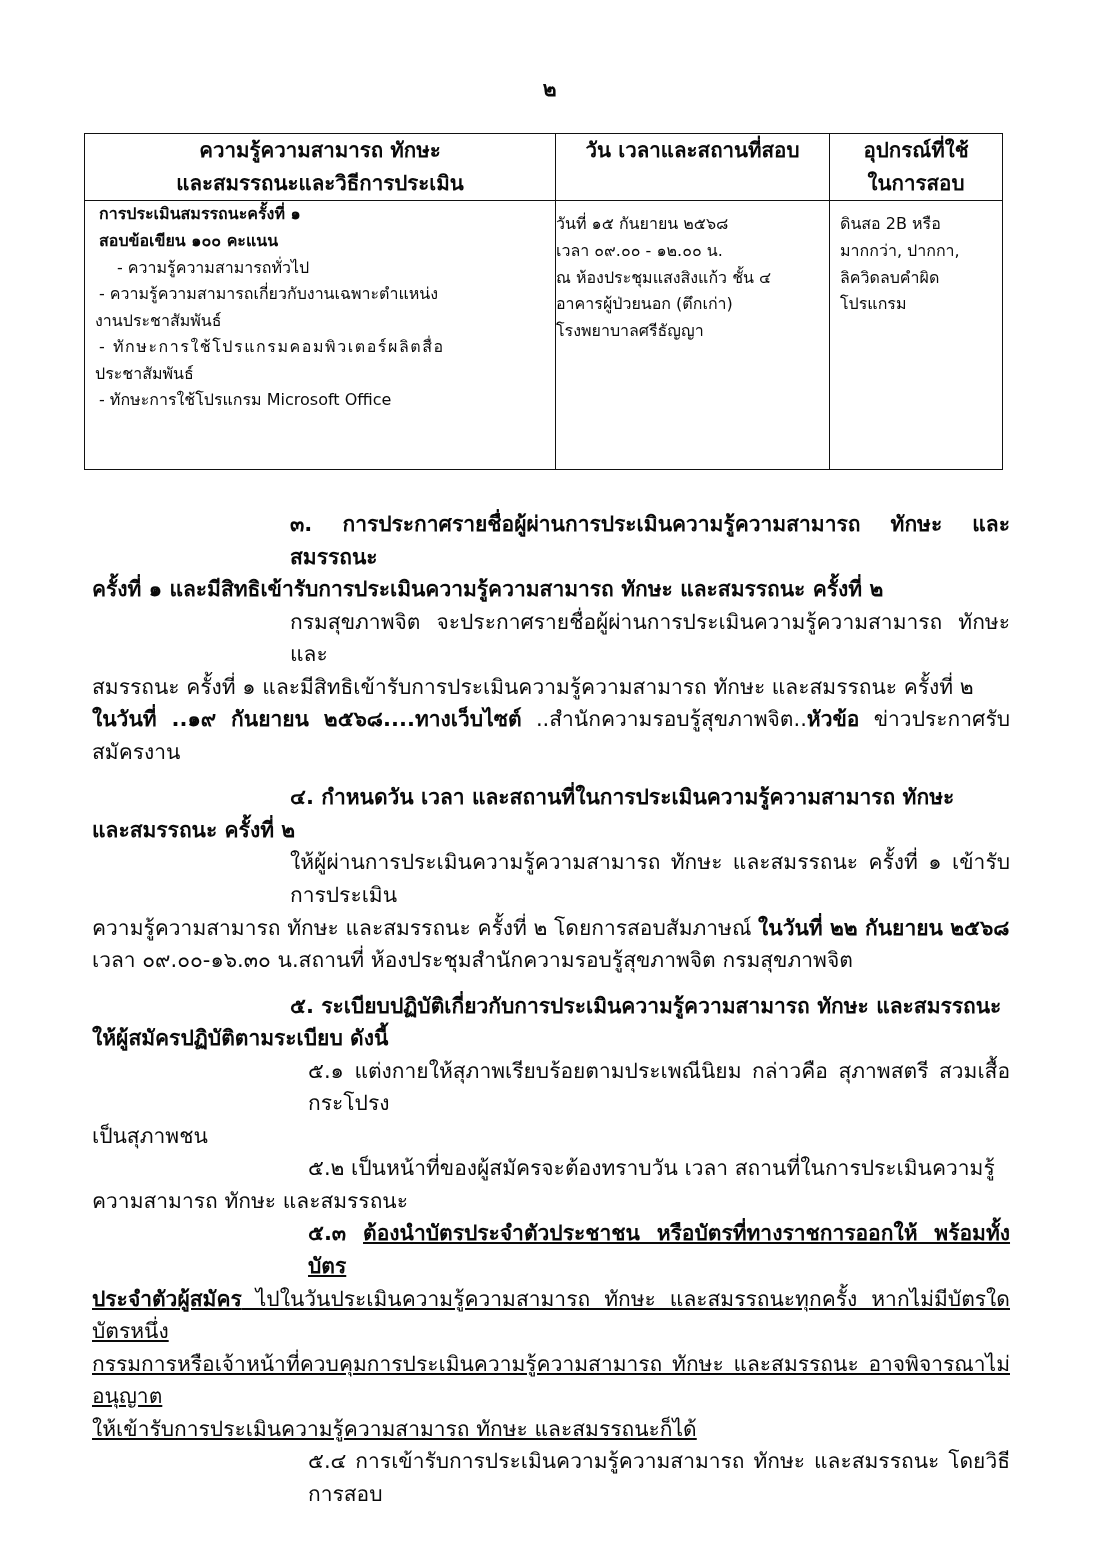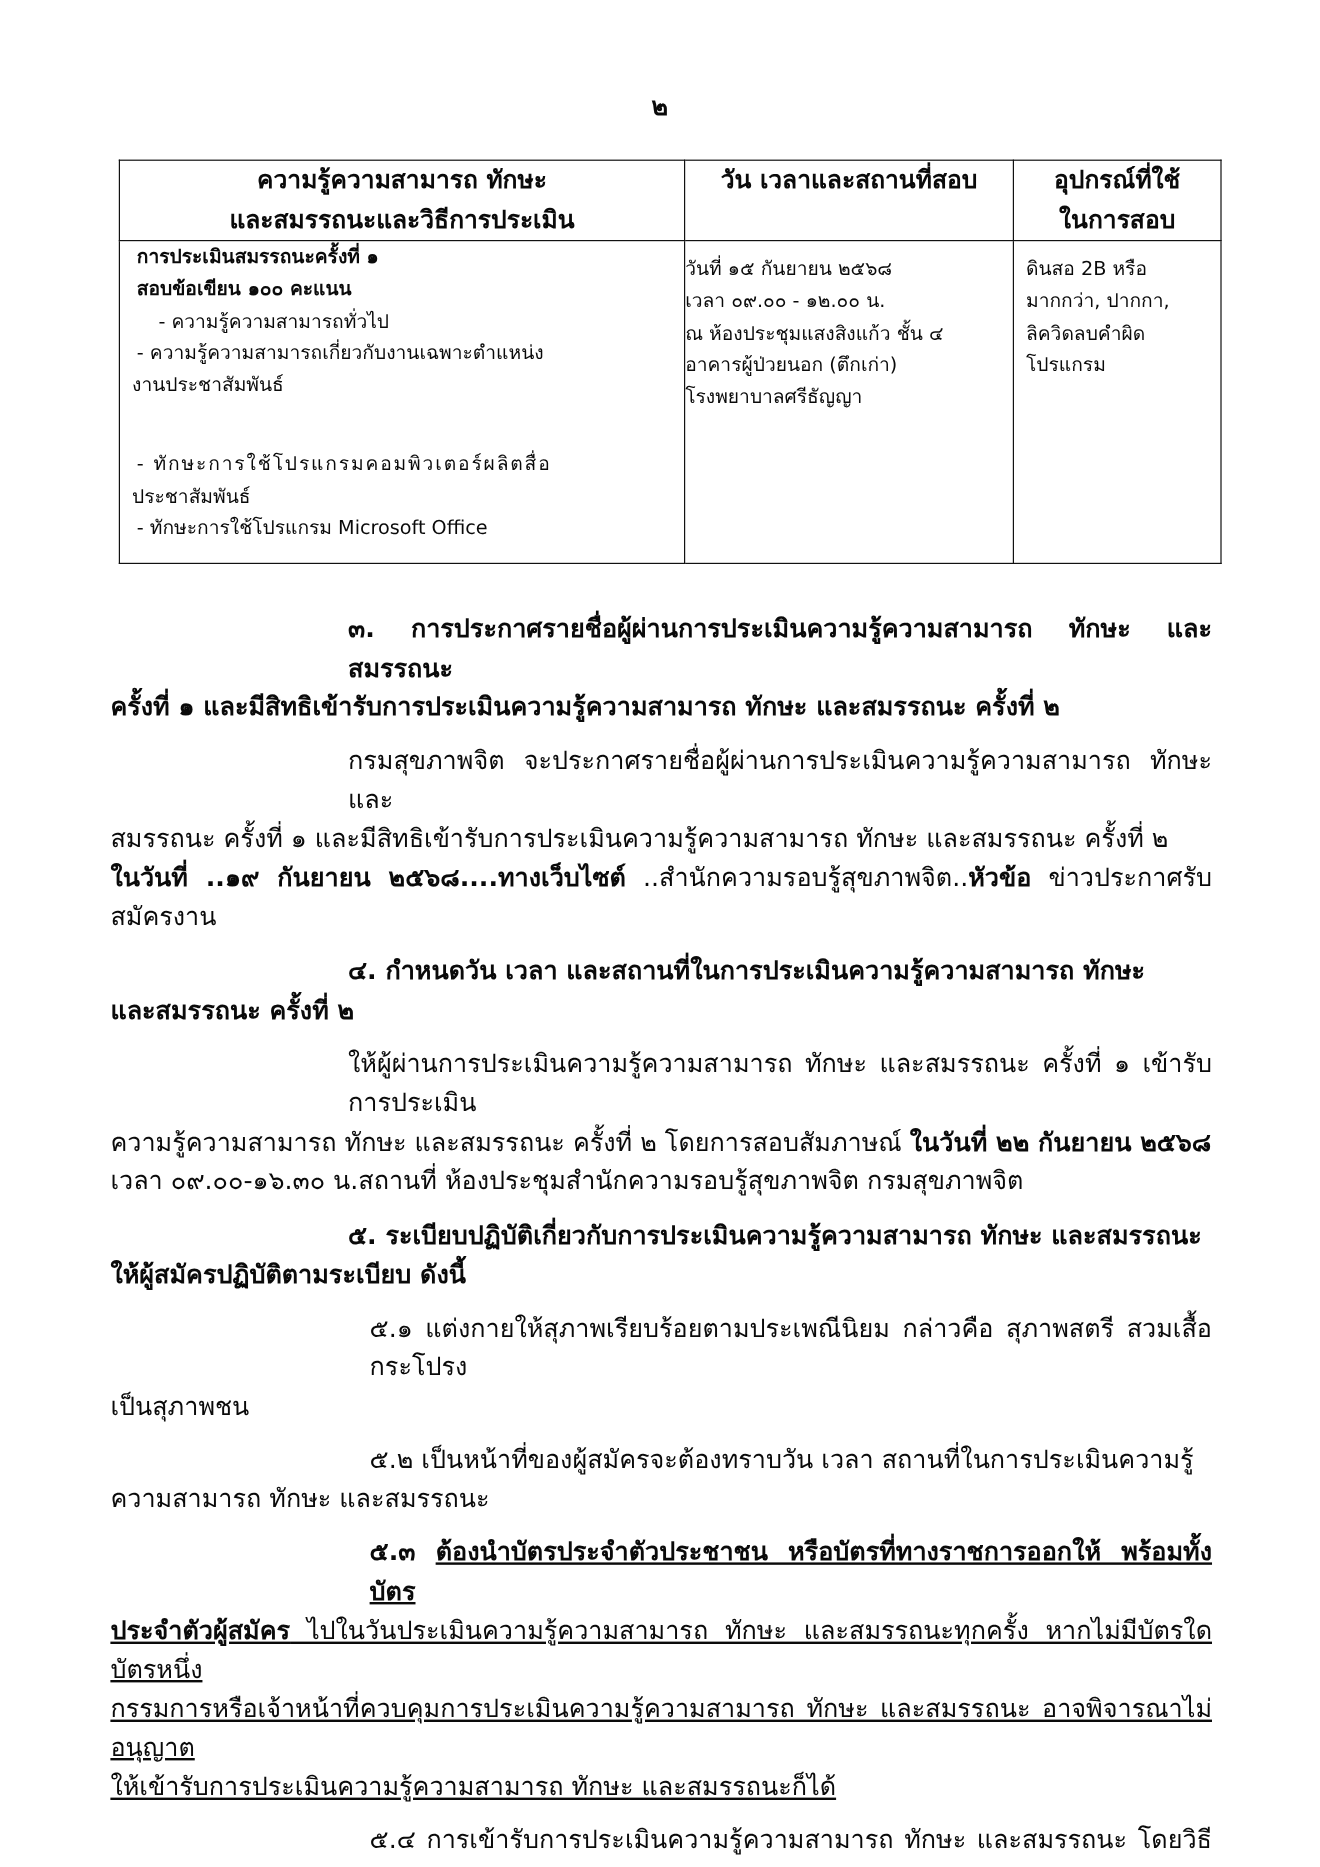--- a/index.html
+++ b/index.html
@@ -29,21 +29,21 @@
     width: 1100px;
     text-align: center;
     font-size: 21px;
     font-weight: 700;
     letter-spacing: 0.5px;
   }
 
   
   .exam-table {
     position: absolute;
-    left: 99px;
+    left: 84px;
     top: 133px;
     width: 915px;
     border-collapse: collapse;
     table-layout: fixed;
   }
   .exam-table td, .exam-table th {
     border: 1.6px solid #111;
     vertical-align: top;
     padding: 0;
   }
@@ -67,37 +67,37 @@
     height: 258px;
   }
   .body-cell.col-a-body { padding-left: 10px; }
   .body-cell.col-b-body { text-align: left; padding-top: 10px; }
   .body-cell.col-c-body { padding-left: 10px; padding-top: 10px; }
 
   .b { font-weight: 700; }
   .ln { display: block; white-space: nowrap; }
   .ln.indent-1 { padding-left: 22px; }
   .ln.indent-0 { padding-left: 4px; }
-  .ln.tracking-wide { letter-spacing: 1.55px; margin-top: 40px; }
+  .ln.tracking-wide { letter-spacing: 1.55px; }
 
   
   .content {
     position: absolute;
     left: 92px;
     top: 508px;
     width: 918px;
     font-size: 21px;
     line-height: 1.55;
   }
   .para {
     margin: 0;
     text-align: justify;
     text-justify: inter-word;
   }
-  .para + .para { margin-top: 12px; }
+  .para + .para { margin-top: 0px; }
   .para.spaced { margin-top: 13px; }
   .indent-head { padding-left: 198px; }
   .indent-body { padding-left: 198px; }
   .indent-sub  { padding-left: 216px; }
   .para-line { display: block; }
   .u { text-decoration: underline; text-underline-offset: 2px; }
   .heading-bold { font-weight: 700; }
 </style>
 </head>
 <body>

